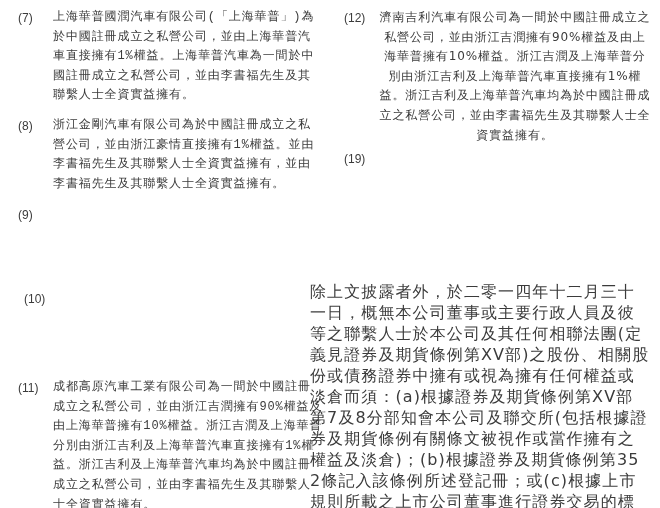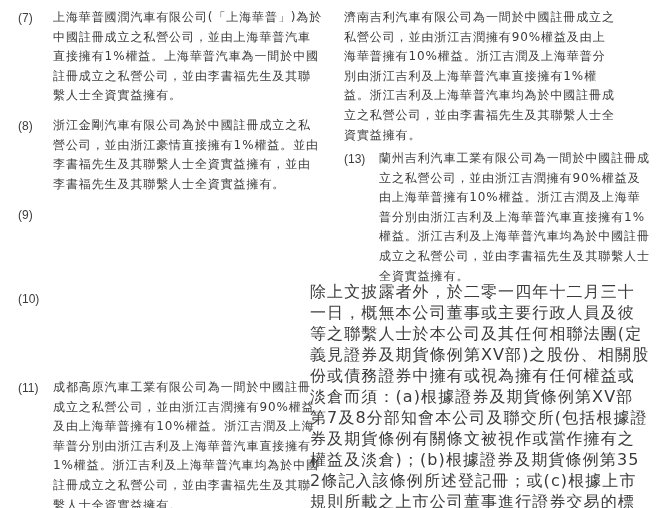--- a/index.html
+++ b/index.html
@@ -4,52 +4,52 @@
 <style>
   html, body { margin:0; padding:0; background:#ffffff; }
   body {
     width:660px; height:508px; overflow:hidden; position:relative;
     font-family: "DejaVu Sans", "Liberation Sans", sans-serif;
     color:#3b3b3b;
   }
   .note { position:absolute; display:flex; }
   .num { width:35px; flex:none; font-size:12px; line-height:20px; font-family:"Liberation Sans", sans-serif; }
   .txt { font-size:12px; line-height:19.6px; letter-spacing:0.9px; word-break:break-all; }
-  .left .txt { width:270px; }
-  .right .txt { width:272px; }
+  .left .txt { width:270px;font-family:Liberation Mono, monospace; }
+  .right .txt { width:272px;text-align:center; }
   .para { position:absolute; left:310px; top:281px; width:340px; font-size:16px; line-height:21px; letter-spacing:1.1px; word-break:break-all; }
 </style>
 </head>
 <body>
 
 <div class="note left" style="left:18px; top:8px;">
   <span class="num">(7)</span>
   <span class="txt">上海華普國潤汽車有限公司(「上海華普」)為於中國註冊成立之私營公司，並由上海華普汽車直接擁有1%權益。上海華普汽車為一間於中國註冊成立之私營公司，並由李書福先生及其聯繫人士全資實益擁有。</span>
 </div>
 
 <div class="note left" style="left:18px; top:116px;">
   <span class="num">(8)</span>
   <span class="txt">浙江金剛汽車有限公司為於中國註冊成立之私營公司，並由浙江豪情直接擁有1%權益。並由李書福先生及其聯繫人士全資實益擁有，並由李書福先生及其聯繫人士全資實益擁有。</span>
 </div>
 
 <div class="note left" style="left:18px; top:205px;">
   <span class="num">(9)</span>
 </div>
 
-<div class="note left" style="left:18px; top:289px;">
+<div class="note left" style="left:24px; top:289px;">
   <span class="num">(10)</span>
 </div>
 
 <div class="note left" style="left:18px; top:378px;">
   <span class="num">(11)</span>
   <span class="txt">成都高原汽車工業有限公司為一間於中國註冊成立之私營公司，並由浙江吉潤擁有90%權益及由上海華普擁有10%權益。浙江吉潤及上海華普分別由浙江吉利及上海華普汽車直接擁有1%權益。浙江吉利及上海華普汽車均為於中國註冊成立之私營公司，並由李書福先生及其聯繫人士全資實益擁有。</span>
 </div>
 
 <div class="note right" style="left:344px; top:8px;">
+  <span class="num">(12)</span>
   <span class="txt">濟南吉利汽車有限公司為一間於中國註冊成立之私營公司，並由浙江吉潤擁有90%權益及由上海華普擁有10%權益。浙江吉潤及上海華普分別由浙江吉利及上海華普汽車直接擁有1%權益。浙江吉利及上海華普汽車均為於中國註冊成立之私營公司，並由李書福先生及其聯繫人士全資實益擁有。</span>
 </div>
 
 <div class="note right" style="left:344px; top:149px;">
-  <span class="num">(13)</span>
-  <span class="txt">蘭州吉利汽車工業有限公司為一間於中國註冊成立之私營公司，並由浙江吉潤擁有90%權益及由上海華普擁有10%權益。浙江吉潤及上海華普分別由浙江吉利及上海華普汽車直接擁有1%權益。浙江吉利及上海華普汽車均為於中國註冊成立之私營公司，並由李書福先生及其聯繫人士全資實益擁有。</span>
+  <span class="num">(19)</span>
 </div>
 
 <div class="para">除上文披露者外，於二零一四年十二月三十一日，概無本公司董事或主要行政人員及彼等之聯繫人士於本公司及其任何相聯法團(定義見證券及期貨條例第XV部)之股份、相關股份或債務證券中擁有或視為擁有任何權益或淡倉而須：(a)根據證券及期貨條例第XV部第7及8分部知會本公司及聯交所(包括根據證券及期貨條例有關條文被視作或當作擁有之權益及淡倉)；(b)根據證券及期貨條例第352條記入該條例所述登記冊；或(c)根據上市規則所載之上市公司董事進行證券交易的標準守則知會本公司及聯交所。</div>
 
 </body></html>

